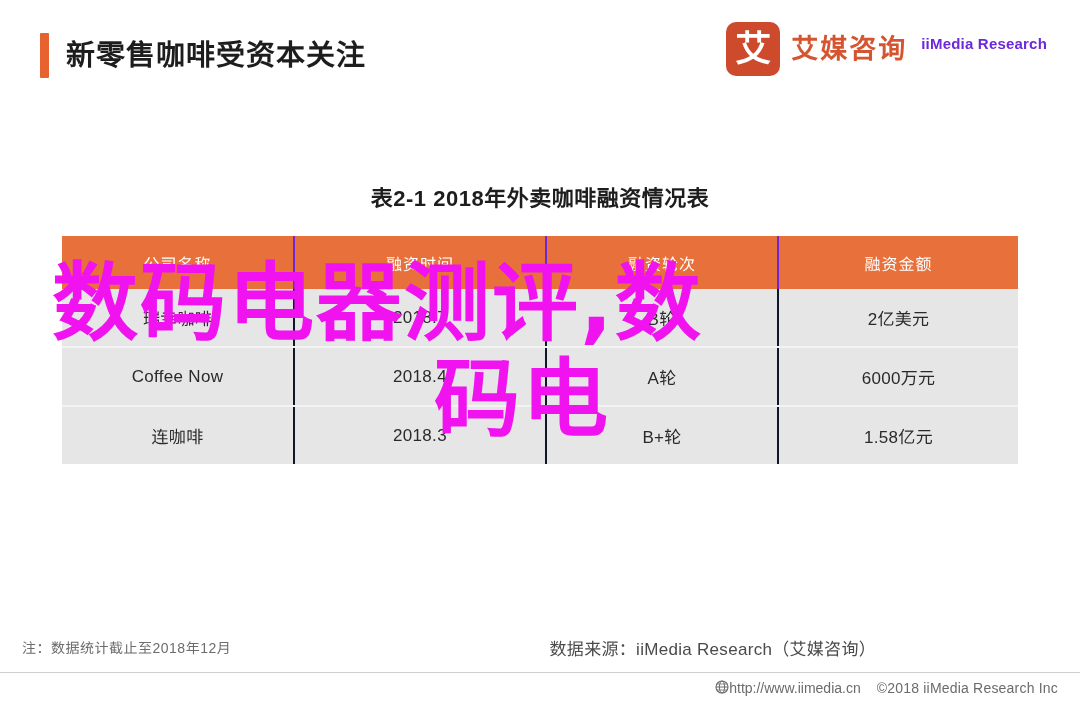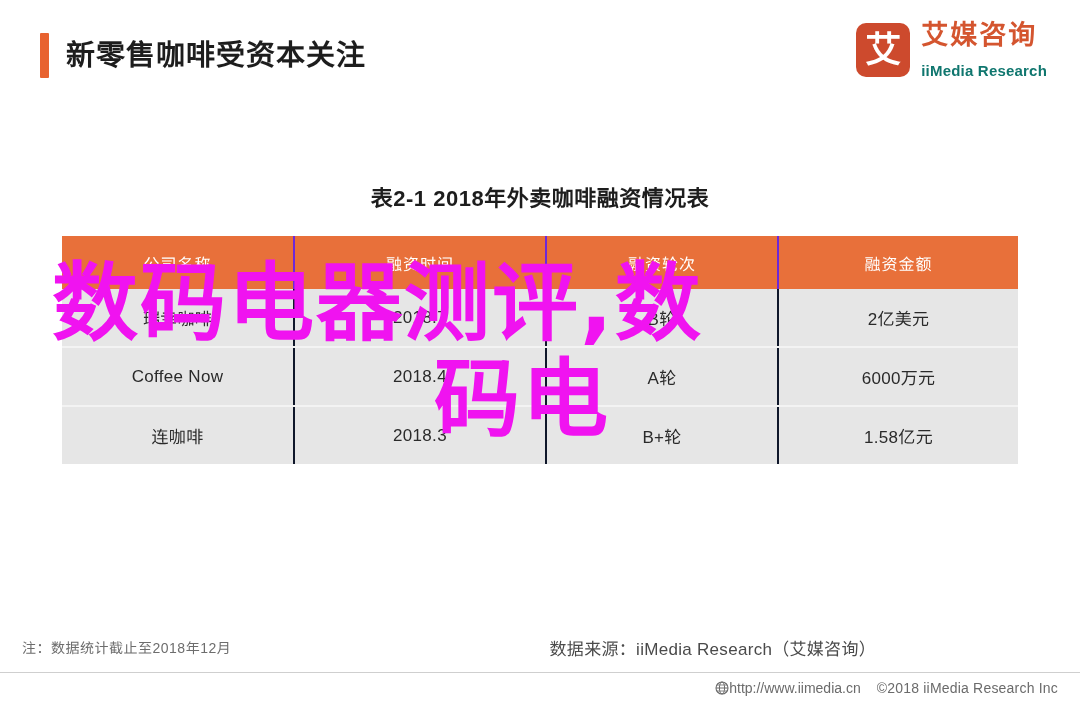--- a/index.html
+++ b/index.html
@@ -80,35 +80,34 @@
     align-items: center;
     justify-content: center;
     color: #ffffff;
     font-size: 36px;
     font-weight: 700;
     line-height: 1;
     font-family: "DejaVu Sans", sans-serif;
   }
   .brand-text {
     display: flex;
-    flex-direction: column;
     justify-content: flex-start;
     gap: 14px;
   }
   .brand-cn {
     font-size: 27px;
     font-weight: 700;
     color: #d4552f;
     letter-spacing: 2px;
     line-height: 1;
   }
   .brand-en {
     font-size: 15px;
     font-weight: 700;
-    color: #0f766e;
+    color: #6d28d9;
     letter-spacing: 0.2px;
     line-height: 1;
   }
 
   
   .chart-title {
     position: absolute;
     left: 0;
     top: 180px;
     width: 1080px;
@@ -220,21 +219,21 @@
     align-items: center;
     justify-content: flex-end;
     gap: 16px;
     padding-right: 22px;
     box-sizing: border-box;
     font-size: 14px;
     color: #6b6b6b;
   }
   .bottom-bar .url-group {
     display: flex;
-    align-items: center;
+    align-items: flex-start;
   }
   .globe-icon {
     display: inline-block;
     width: 14px;
     height: 14px;
     line-height: 0;
   }
   .copyright {
     letter-spacing: 0.2px;
   }

